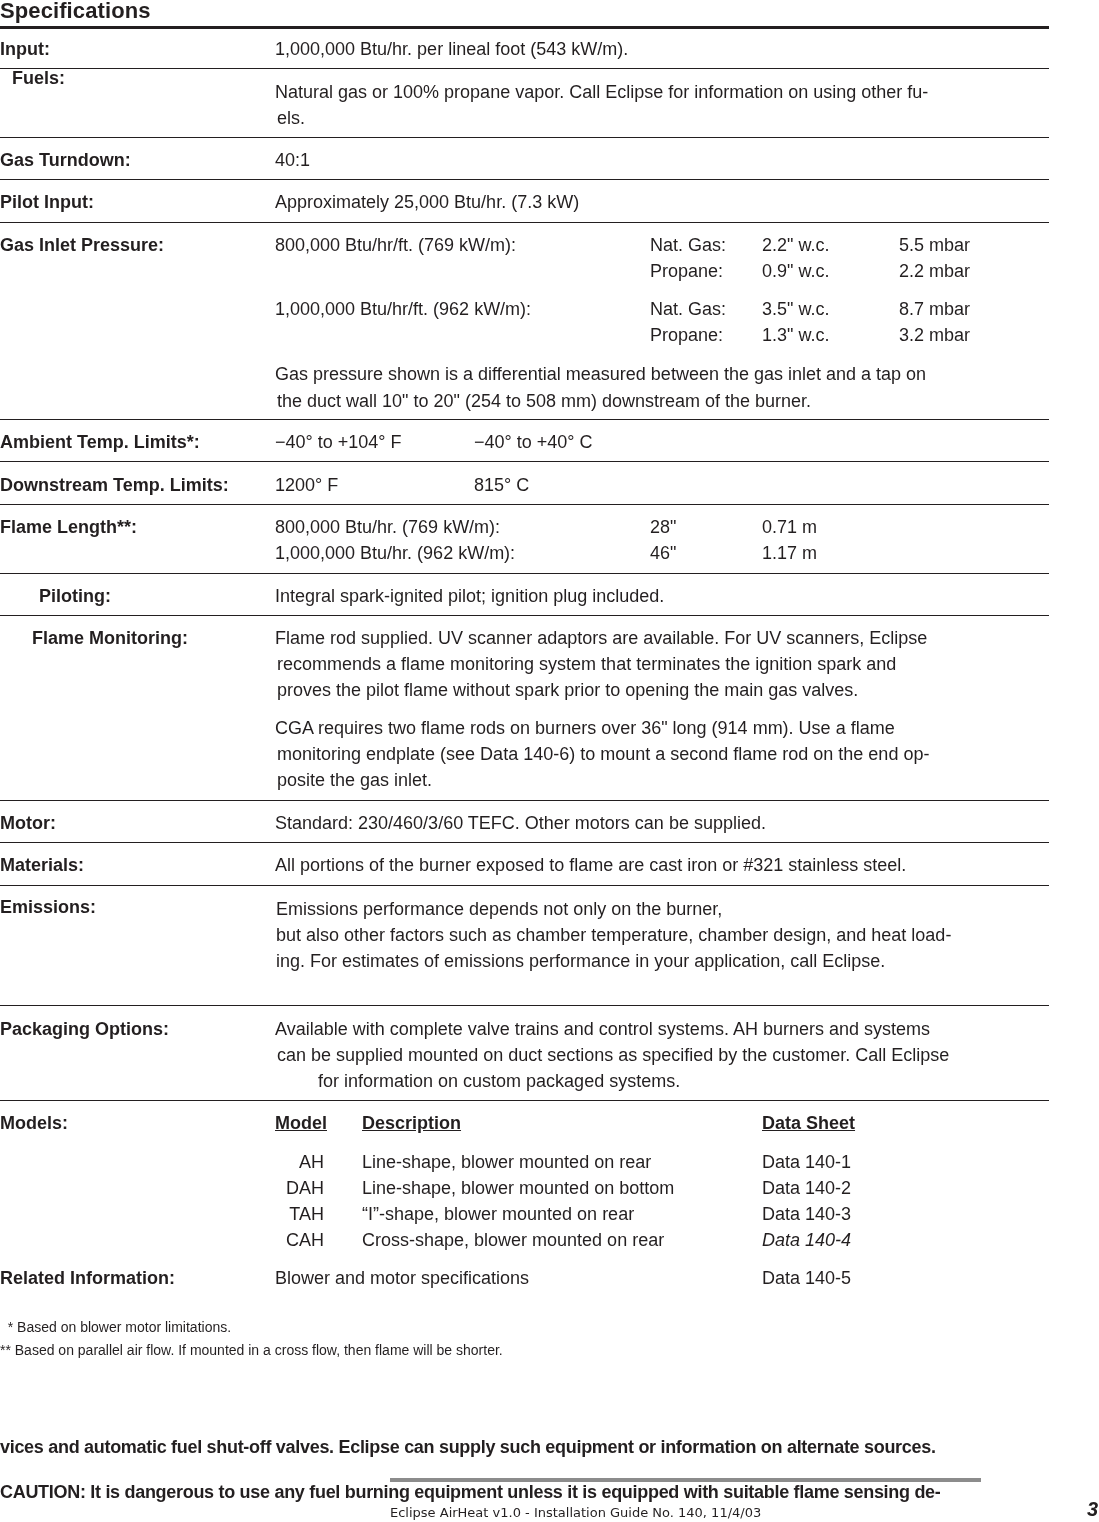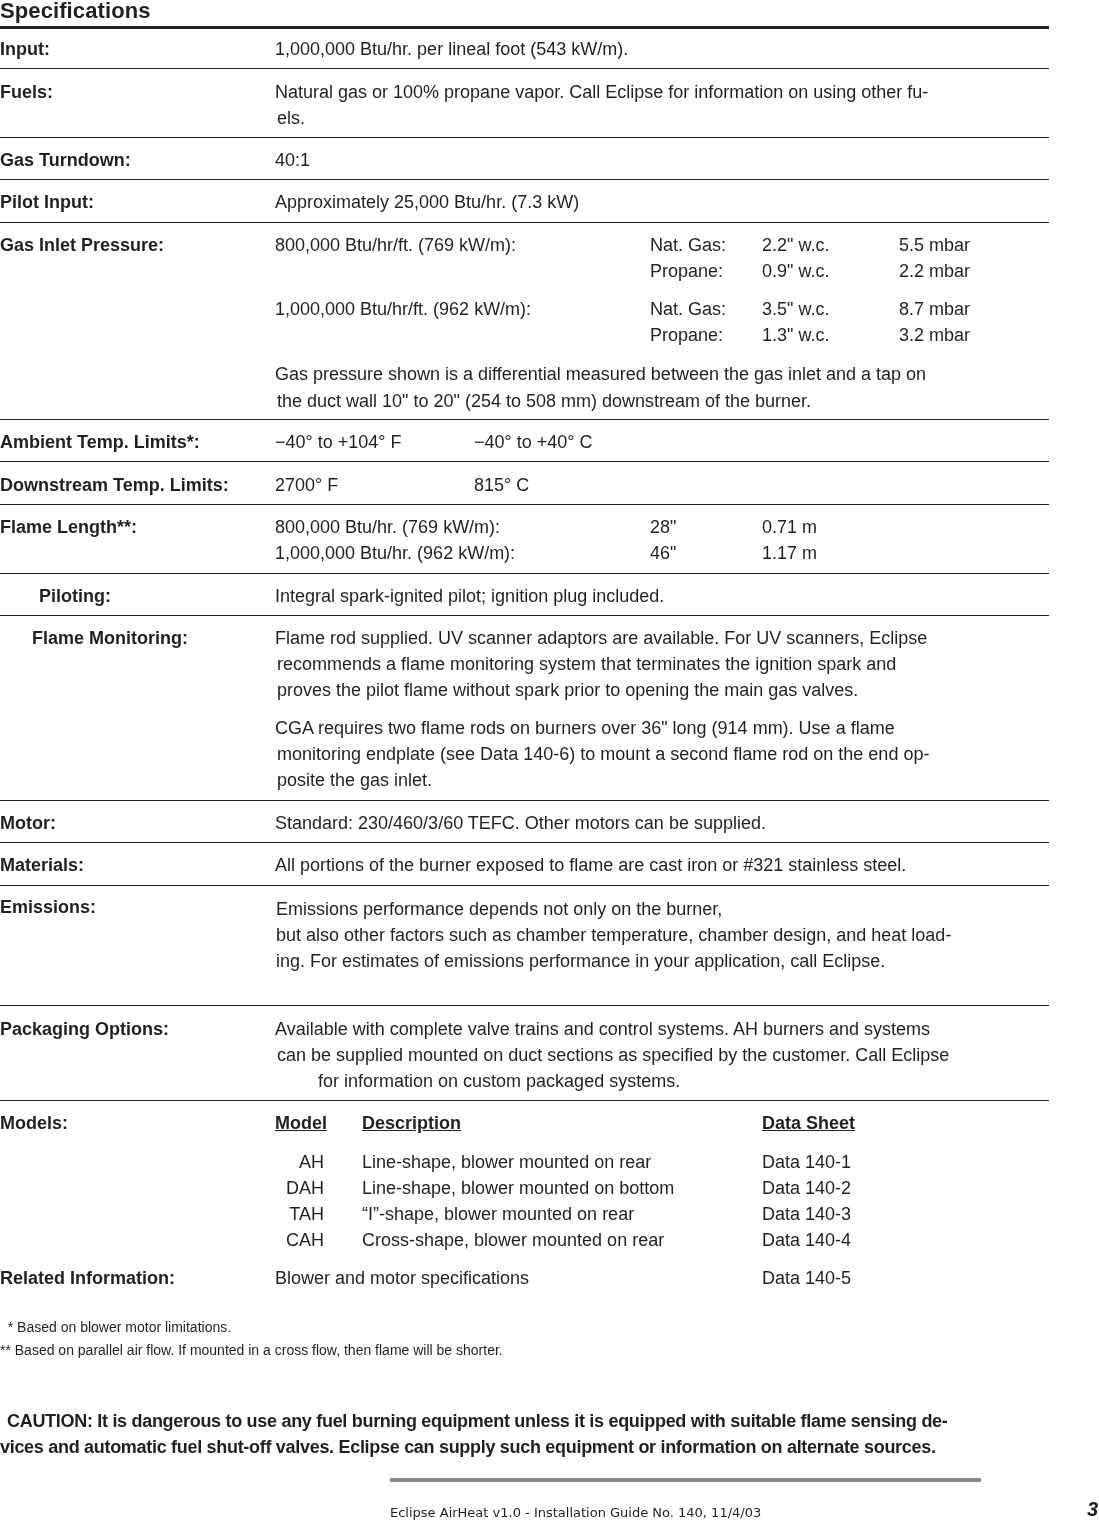--- a/index.html
+++ b/index.html
@@ -22,21 +22,21 @@
 </head>
 <body>
 
 <div class="abs title">Specifications</div>
 <div class="rule thick" style="top:26px;"></div>
 
 <div class="abs lbl" style="top:39px;">Input:</div>
 <div class="abs val" style="left:275px;top:39px;">1,000,000 Btu/hr. per lineal foot (543 kW/m).</div>
 <div class="rule" style="top:68px;"></div>
 
-<div class="abs lbl" style="top:82px;">Fuels:</div>
+<div class="abs lbl" style="top:68px;padding-left:12px;">Fuels:</div>
 <div class="abs val" style="left:275px;top:82px;">Natural gas or 100% propane vapor. Call Eclipse for information on using other fu-</div>
 <div class="abs val" style="left:277px;top:108px;">els.</div>
 <div class="rule" style="top:137px;"></div>
 
 <div class="abs lbl" style="top:150px;">Gas Turndown:</div>
 <div class="abs val" style="left:275px;top:150px;">40:1</div>
 <div class="rule" style="top:179px;"></div>
 
 <div class="abs lbl" style="top:192px;">Pilot Input:</div>
 <div class="abs val" style="left:275px;top:192px;">Approximately 25,000 Btu/hr.  (7.3 kW)</div>
@@ -65,21 +65,21 @@
 <div class="abs val" style="left:275px;top:364px;">Gas pressure shown is a differential measured between the gas inlet and a tap on</div>
 <div class="abs val" style="left:277px;top:391px;">the duct wall 10" to 20" (254 to 508 mm) downstream of the burner.</div>
 <div class="rule" style="top:419px;"></div>
 
 <div class="abs lbl" style="top:432px;">Ambient Temp. Limits*:</div>
 <div class="abs val" style="left:275px;top:432px;">−40° to +104° F</div>
 <div class="abs val" style="left:474px;top:432px;">−40° to +40° C</div>
 <div class="rule" style="top:461px;"></div>
 
 <div class="abs lbl" style="top:475px;">Downstream Temp. Limits:</div>
-<div class="abs val" style="left:275px;top:475px;">2700° F</div>
+<div class="abs val" style="left:275px;top:475px;">1200° F</div>
 <div class="abs val" style="left:474px;top:475px;">815° C</div>
 <div class="rule" style="top:504px;"></div>
 
 <div class="abs lbl" style="top:517px;">Flame Length**:</div>
 <div class="abs val" style="left:275px;top:517px;">800,000 Btu/hr. (769 kW/m):</div>
 <div class="abs val" style="left:650px;top:517px;">28"</div>
 <div class="abs val" style="left:762px;top:517px;">0.71 m</div>
 <div class="abs val" style="left:275px;top:543px;">1,000,000 Btu/hr. (962 kW/m):</div>
 <div class="abs val" style="left:650px;top:543px;">46"</div>
 <div class="abs val" style="left:762px;top:543px;">1.17 m</div>
@@ -130,27 +130,27 @@
 <div class="abs val r" style="left:270px;width:54px;top:1178px;">DAH</div>
 <div class="abs val" style="left:362px;top:1178px;">Line-shape, blower mounted on bottom</div>
 <div class="abs val" style="left:762px;top:1178px;">Data 140-2</div>
 
 <div class="abs val r" style="left:270px;width:54px;top:1204px;">TAH</div>
 <div class="abs val" style="left:362px;top:1204px;">“I”-shape, blower mounted on rear</div>
 <div class="abs val" style="left:762px;top:1204px;">Data 140-3</div>
 
 <div class="abs val r" style="left:270px;width:54px;top:1230px;">CAH</div>
 <div class="abs val" style="left:362px;top:1230px;">Cross-shape, blower mounted on rear</div>
-<div class="abs val" style="left:762px;top:1230px;">Data 140-4</div>
+<div class="abs val" style="left:762px;top:1230px;font-style:italic;">Data 140-4</div>
 
 <div class="abs lbl" style="top:1268px;">Related Information:</div>
 <div class="abs val" style="left:275px;top:1268px;">Blower and motor specifications</div>
 <div class="abs val" style="left:762px;top:1268px;">Data 140-5</div>
 
 <div class="abs foot" style="left:0;top:1319px;white-space:pre;">  * Based on blower motor limitations.</div>
 <div class="abs foot" style="left:0;top:1342px;white-space:pre;">** Based on parallel air flow. If mounted in a cross flow, then flame will be shorter.</div>
 
-<div class="abs caution" style="top:1411px;padding-left:7px;">CAUTION: It is dangerous to use any fuel burning equipment unless it is equipped with suitable flame sensing de-</div>
+<div class="abs caution" style="top:1482px;">CAUTION: It is dangerous to use any fuel burning equipment unless it is equipped with suitable flame sensing de-</div>
 <div class="abs caution" style="top:1437px;">vices and automatic fuel shut-off valves. Eclipse can supply such equipment or information on alternate sources.</div>
 
 <div class="grey-bar"></div>
 <div class="abs footer-text">Eclipse AirHeat v1.0 - Installation Guide No. 140, 11/4/03</div>
 <div class="abs page-num">3</div>
 
 </body></html>

